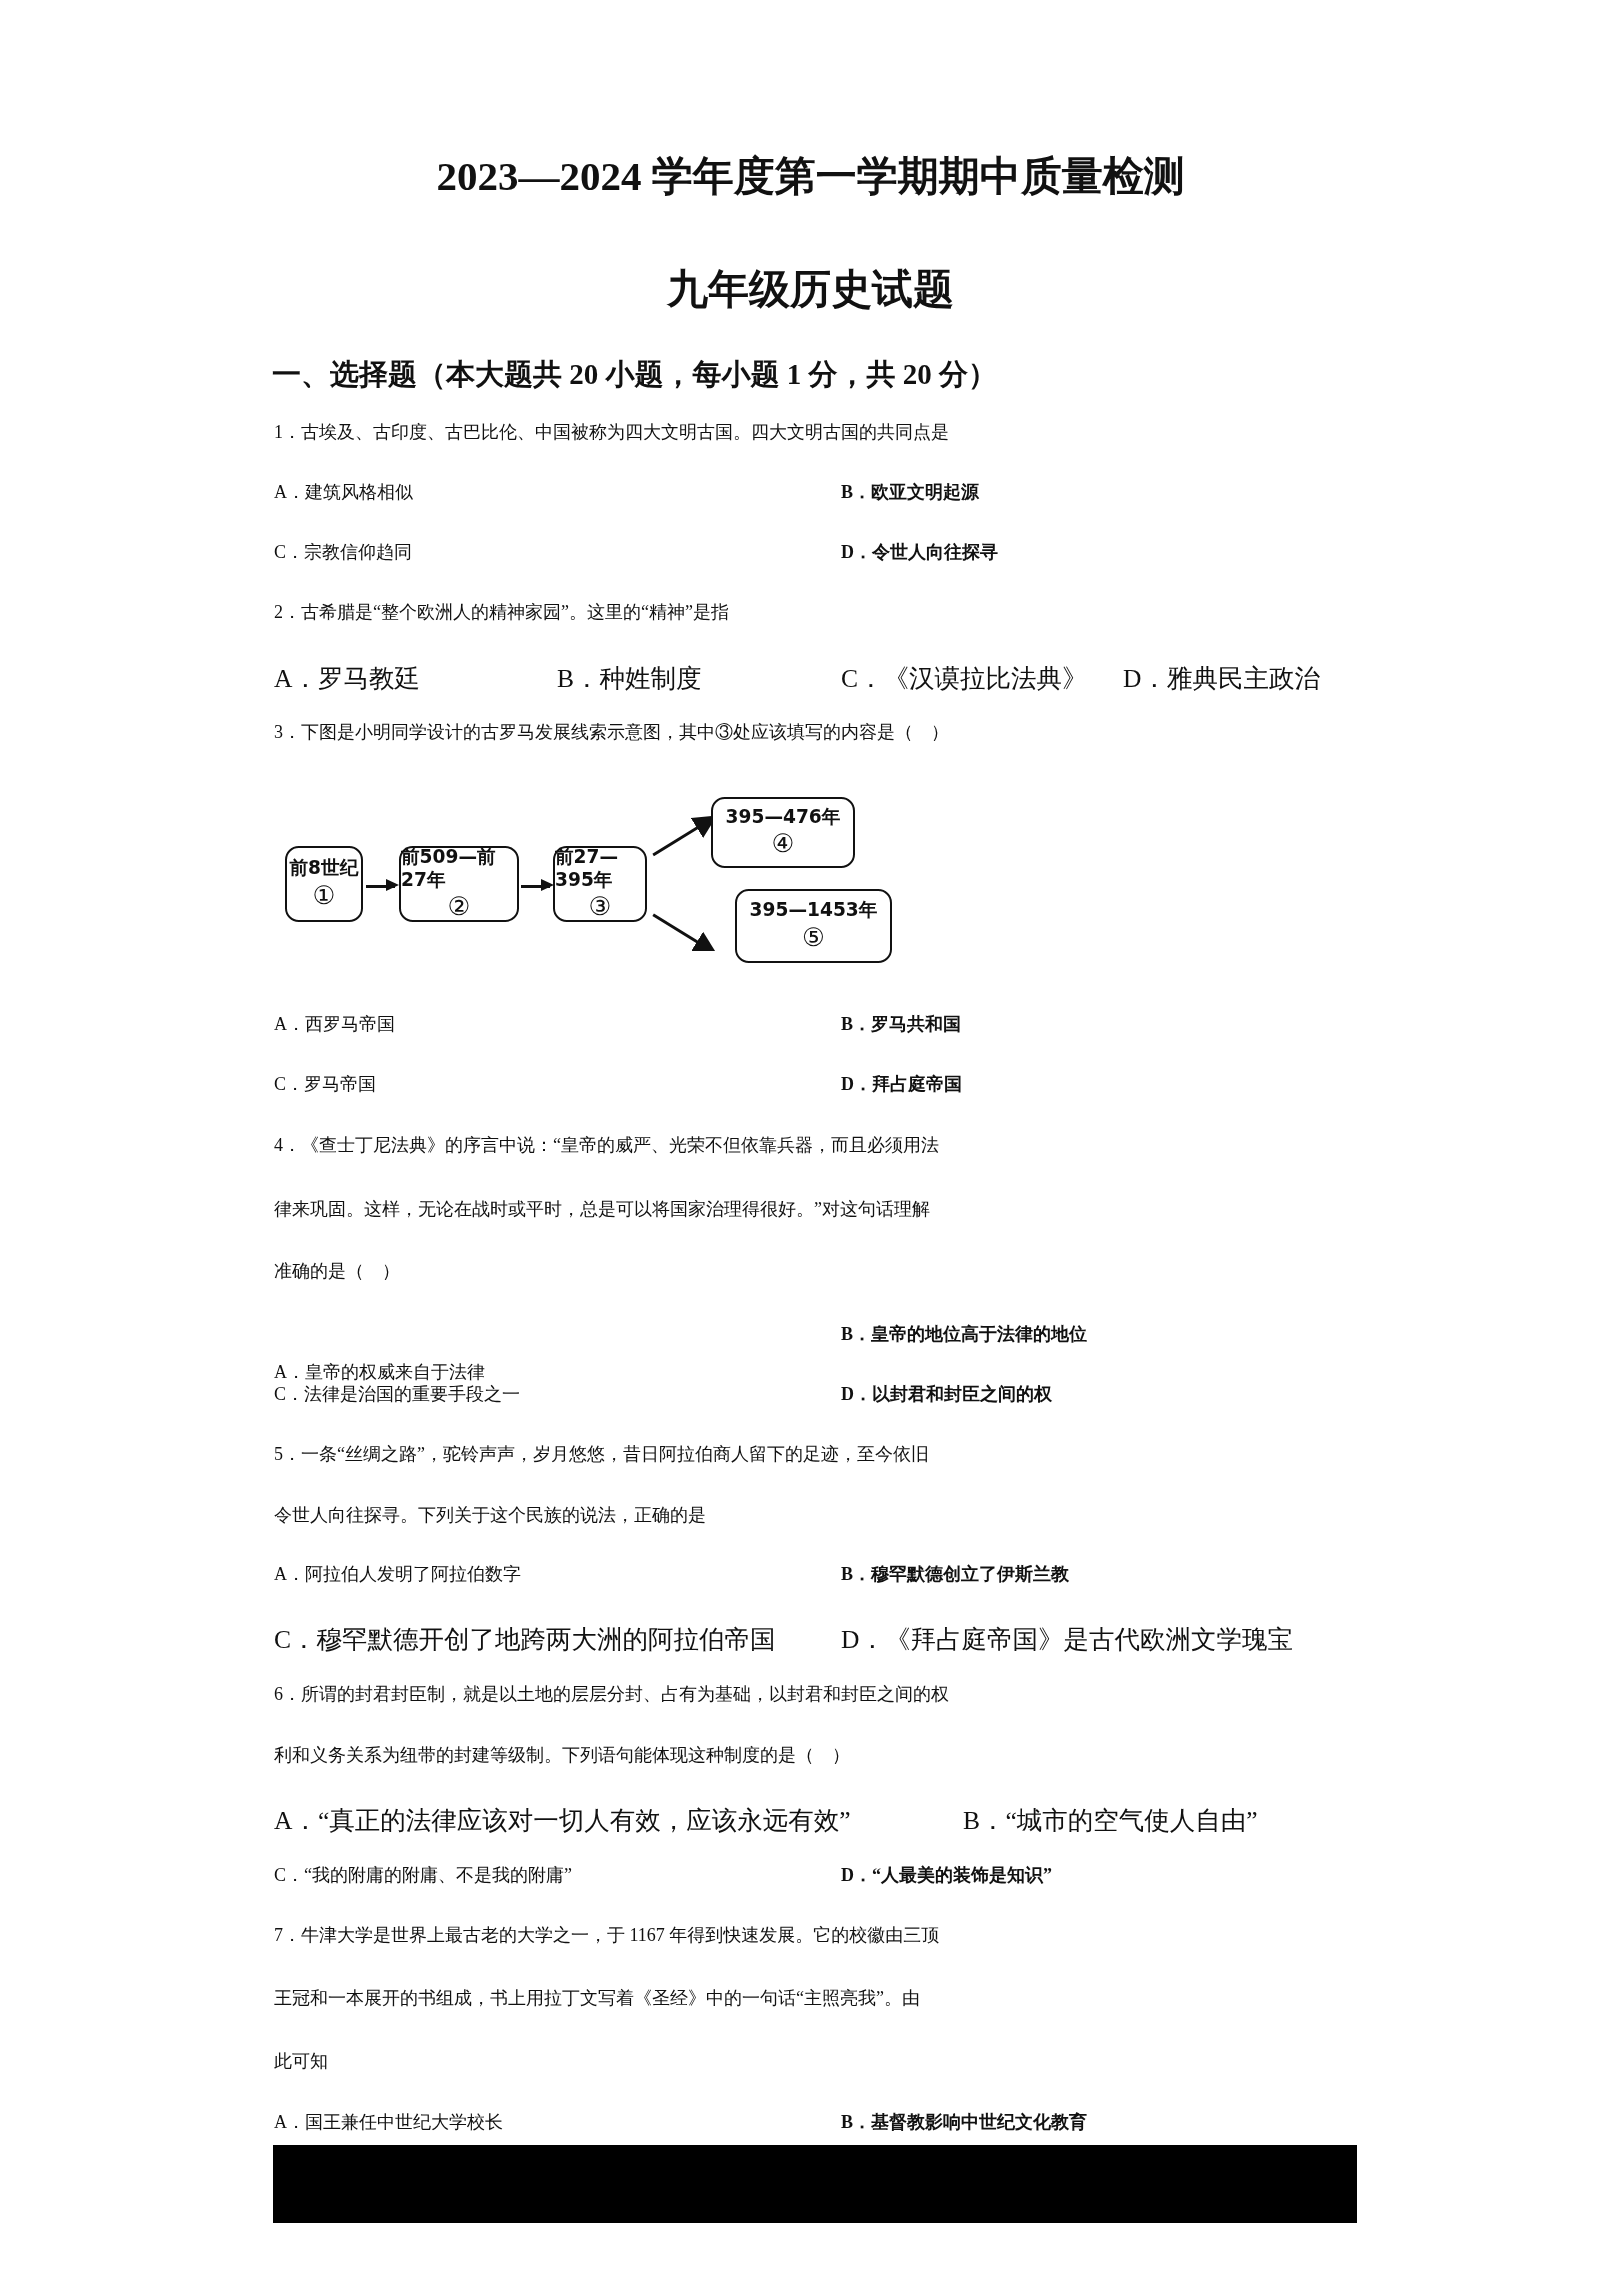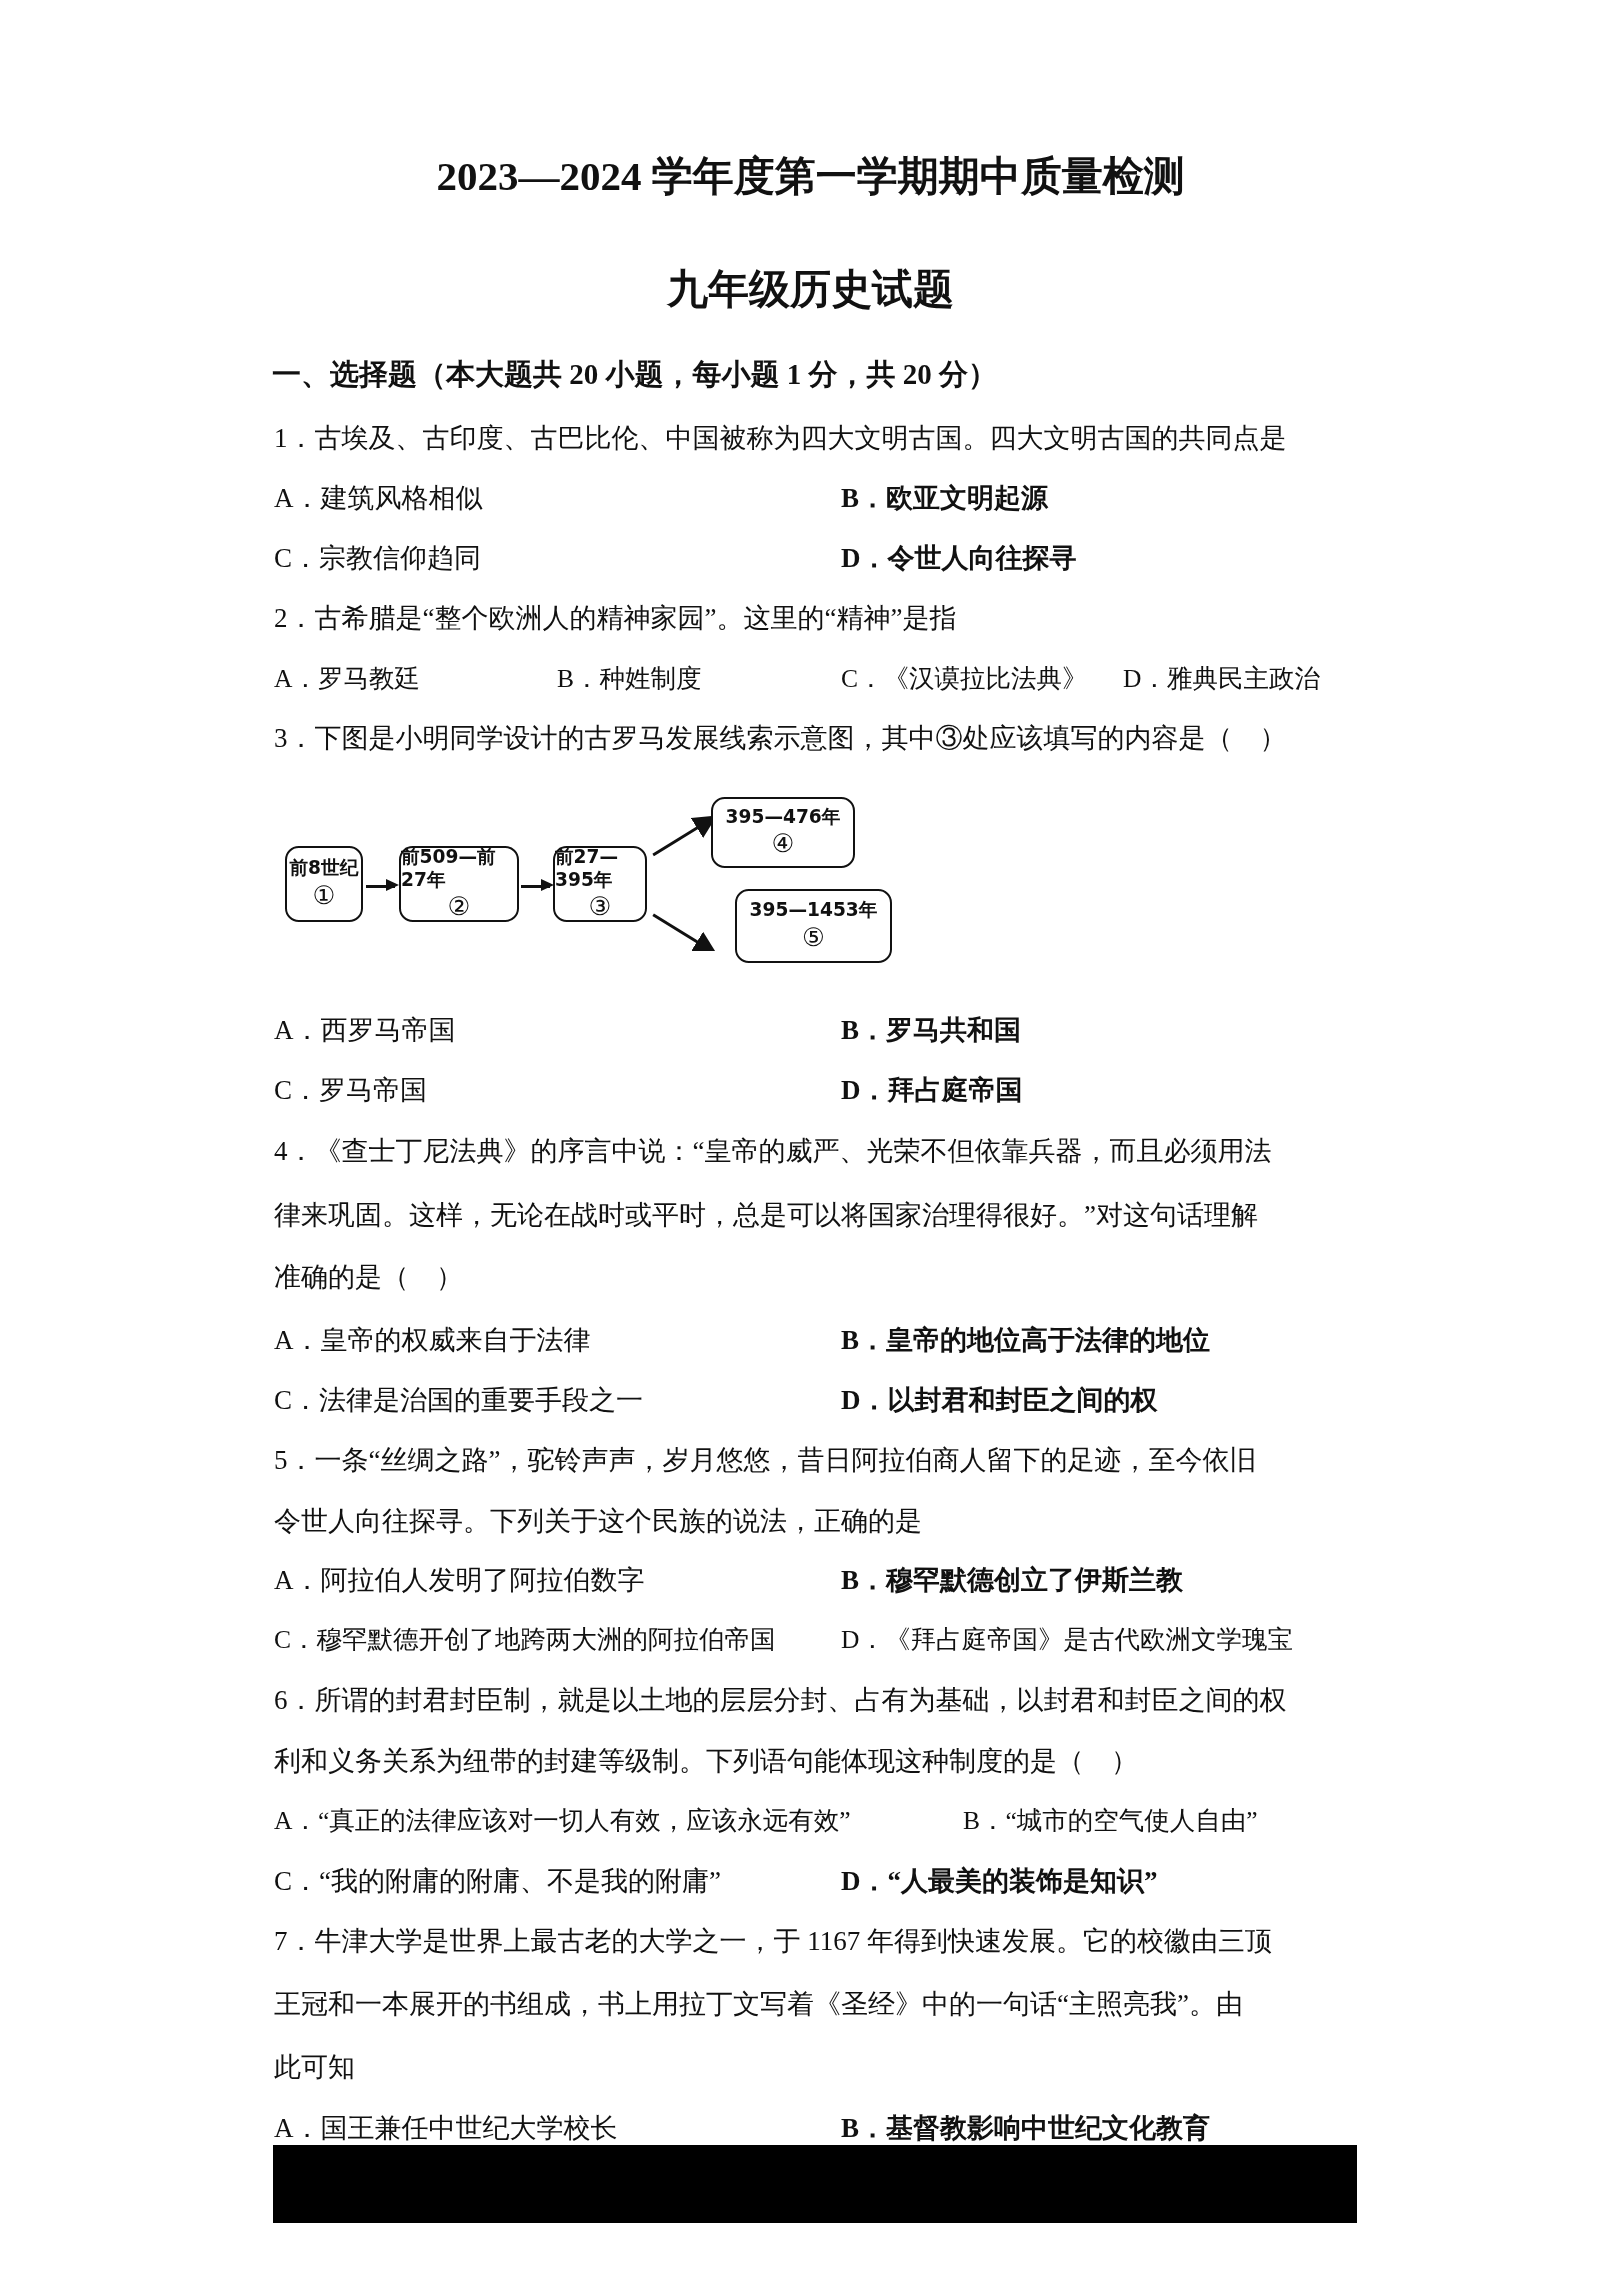--- a/index.html
+++ b/index.html
@@ -16,21 +16,21 @@
   .title2 {
     position: absolute; left: 0; width: 1621px; top: 262px; text-align: center;
     font-family: "Liberation Serif", "DejaVu Serif", serif; font-weight: bold;
     font-size: 41px;
   }
   .section {
     position: absolute; left: 272px; top: 355px; font-weight: bold;
     font-size: 29px; font-family: "Liberation Serif", "DejaVu Serif", serif;
   }
   .line {
-    position: absolute; left: 274px; font-size: 27px; white-space: nowrap;
+    position: absolute; left: 274px; font-size: 18px; white-space: nowrap;
     font-family: "Liberation Serif", "DejaVu Serif", serif;
   }
   .optcol2 { left: 841px; font-weight: bold; }
   .opt4 { position: absolute; font-size: 25.5px; white-space: nowrap;
     font-family: "Liberation Serif", "DejaVu Serif", serif; }
 
   
   .diagram { position: absolute; left: 279px; top: 784px; width: 814px; height: 186px; }
   .box {
     position: absolute; border: 2.9px solid #111; border-radius: 13.7px; background: #fff;
@@ -102,21 +102,21 @@
 </div>
 
 <div class="line" style="top:1012px">A．西罗马帝国</div>
 <div class="line optcol2" style="top:1012px">B．罗马共和国</div>
 <div class="line" style="top:1072px">C．罗马帝国</div>
 <div class="line optcol2" style="top:1072px">D．拜占庭帝国</div>
 
 <div class="line" style="top:1133px">4．《查士丁尼法典》的序言中说：“皇帝的威严、光荣不但依靠兵器，而且必须用法</div>
 <div class="line" style="top:1197px">律来巩固。这样，无论在战时或平时，总是可以将国家治理得很好。”对这句话理解</div>
 <div class="line" style="top:1259px">准确的是（　）</div>
-<div class="line" style="top:1322px">A．皇帝的权威来自于法律</div>
+<div class="line" style="top:1360px">A．皇帝的权威来自于法律</div>
 <div class="line optcol2" style="top:1322px">B．皇帝的地位高于法律的地位</div>
 <div class="line" style="top:1382px">C．法律是治国的重要手段之一</div>
 <div class="line optcol2" style="top:1382px">D．以封君和封臣之间的权</div>
 
 <div class="line" style="top:1442px">5．一条“丝绸之路”，驼铃声声，岁月悠悠，昔日阿拉伯商人留下的足迹，至今依旧</div>
 <div class="line" style="top:1503px">令世人向往探寻。下列关于这个民族的说法，正确的是</div>
 <div class="line" style="top:1562px">A．阿拉伯人发明了阿拉伯数字</div>
 <div class="line optcol2" style="top:1562px">B．穆罕默德创立了伊斯兰教</div>
 <div class="opt4" style="top:1622px; left:274px">C．穆罕默德开创了地跨两大洲的阿拉伯帝国</div>
 <div class="opt4" style="top:1622px; left:841px">D．《拜占庭帝国》是古代欧洲文学瑰宝</div>

